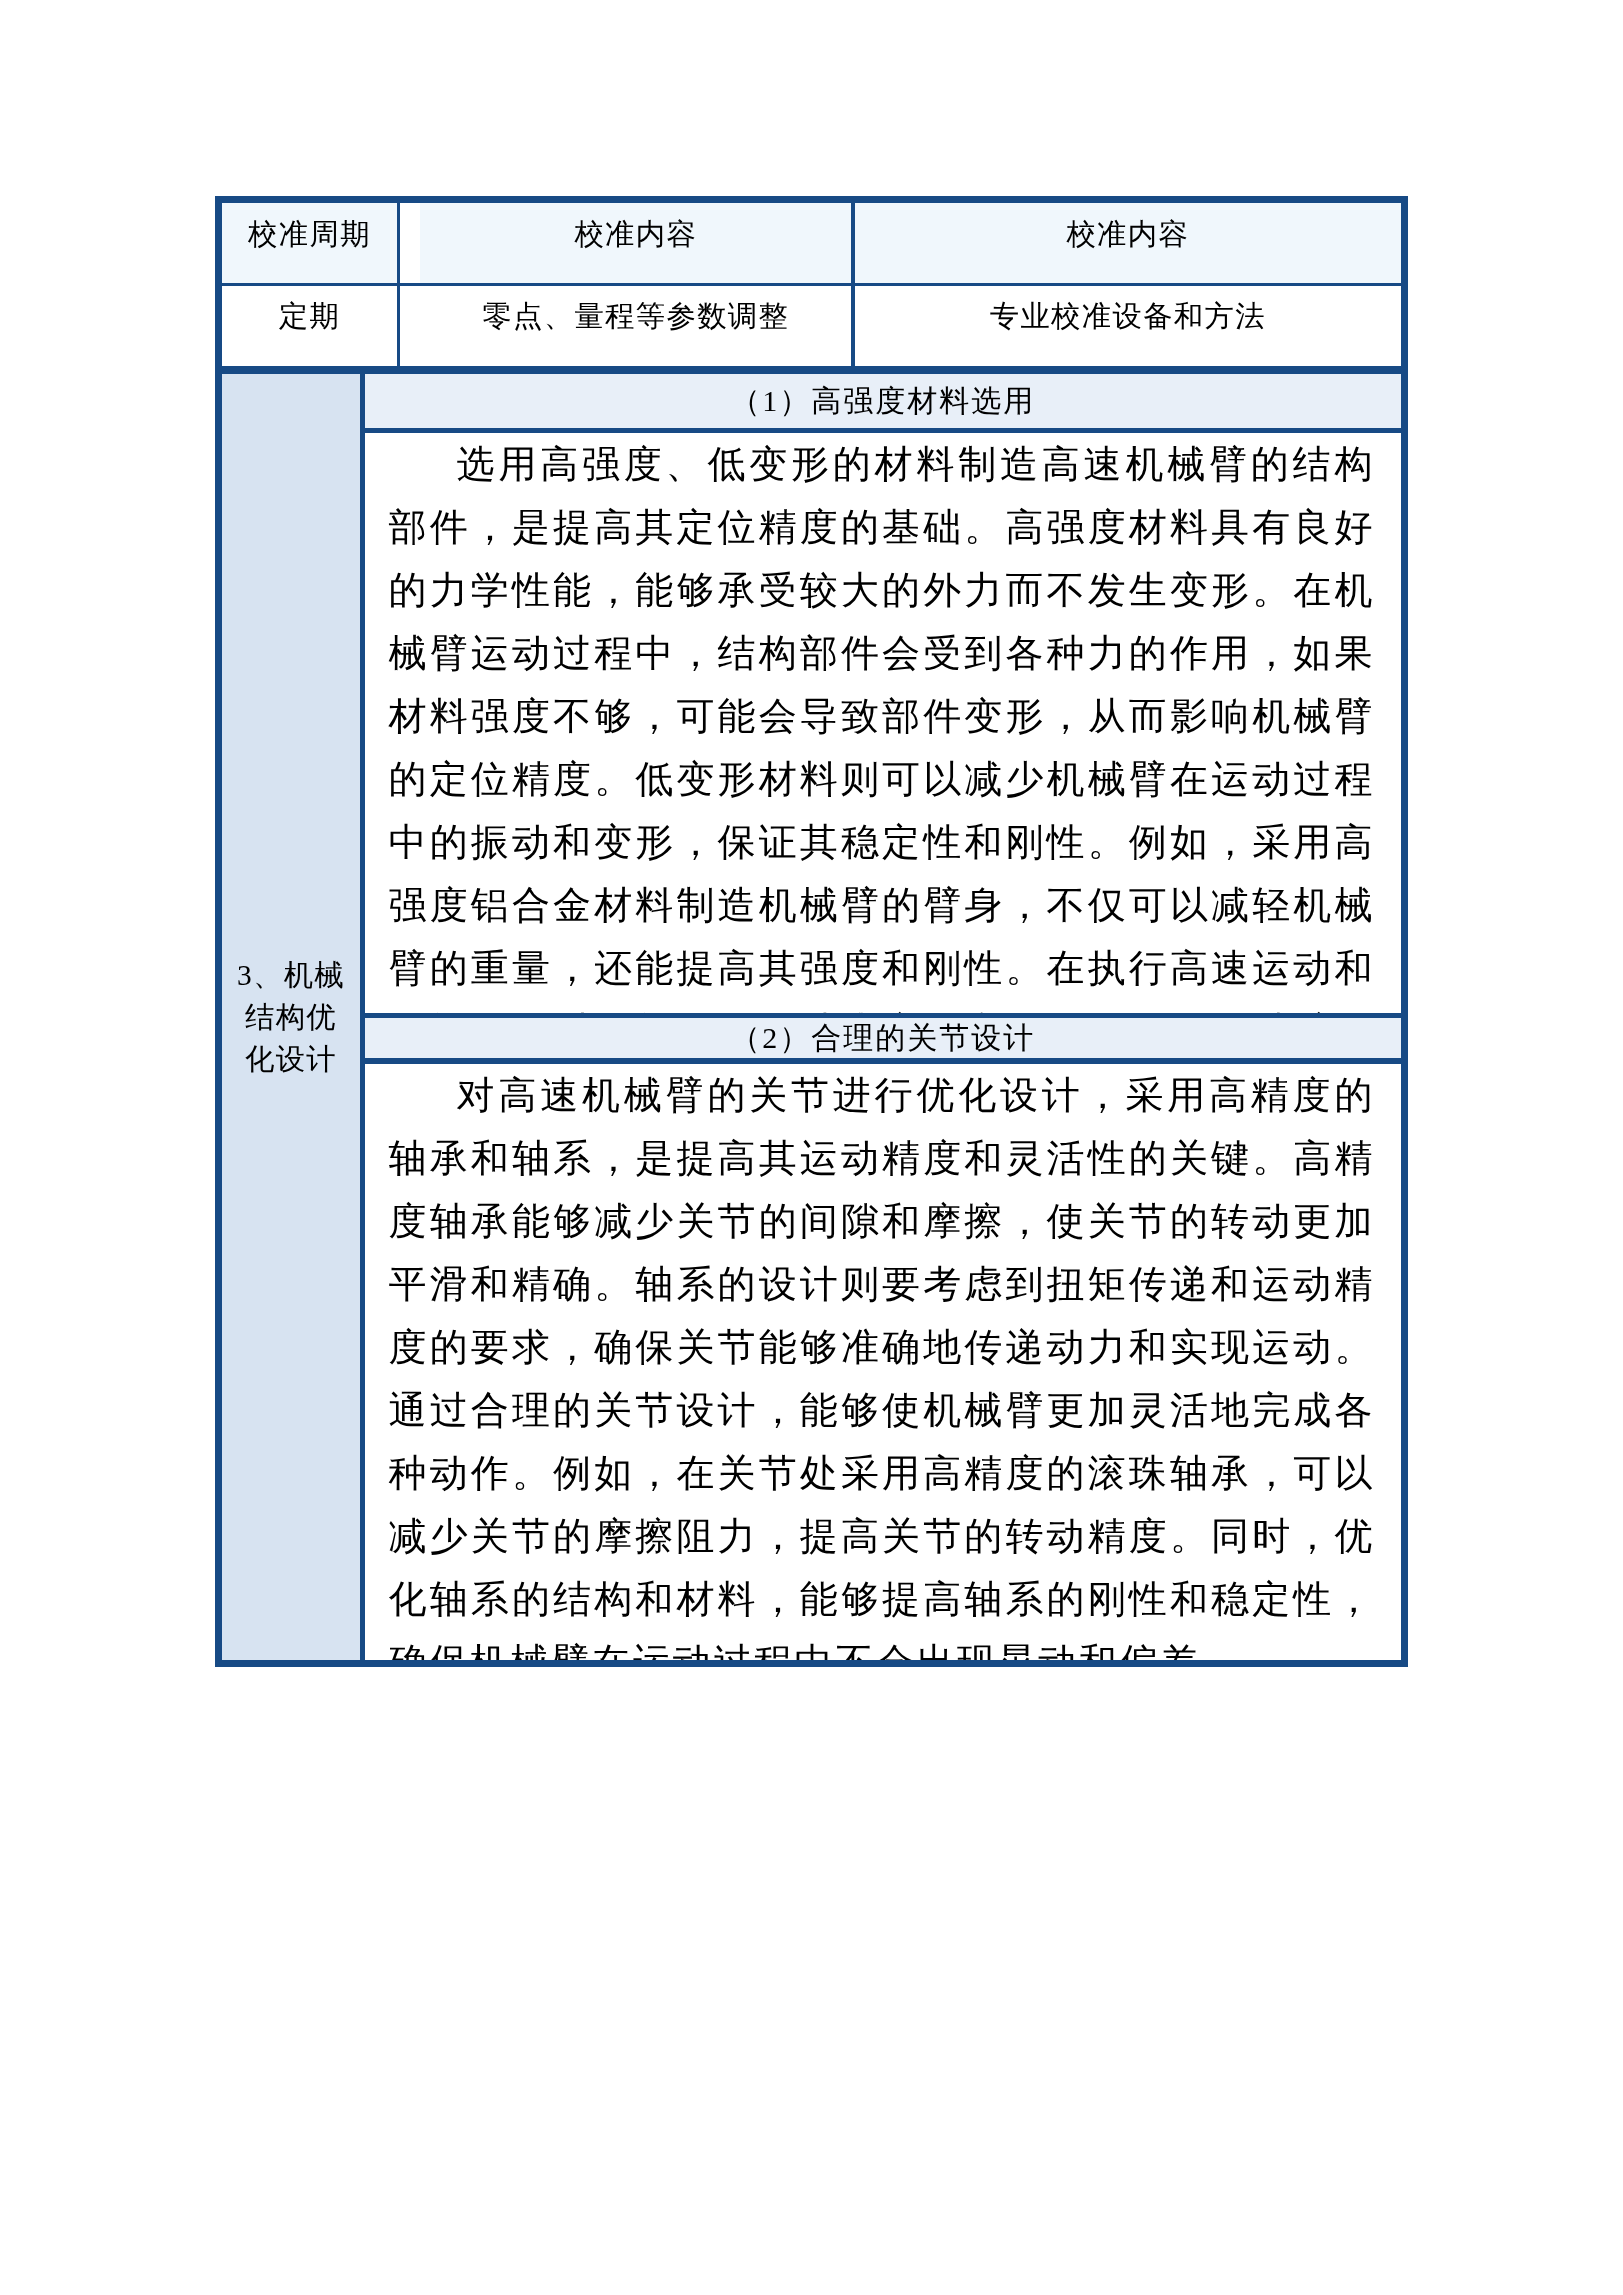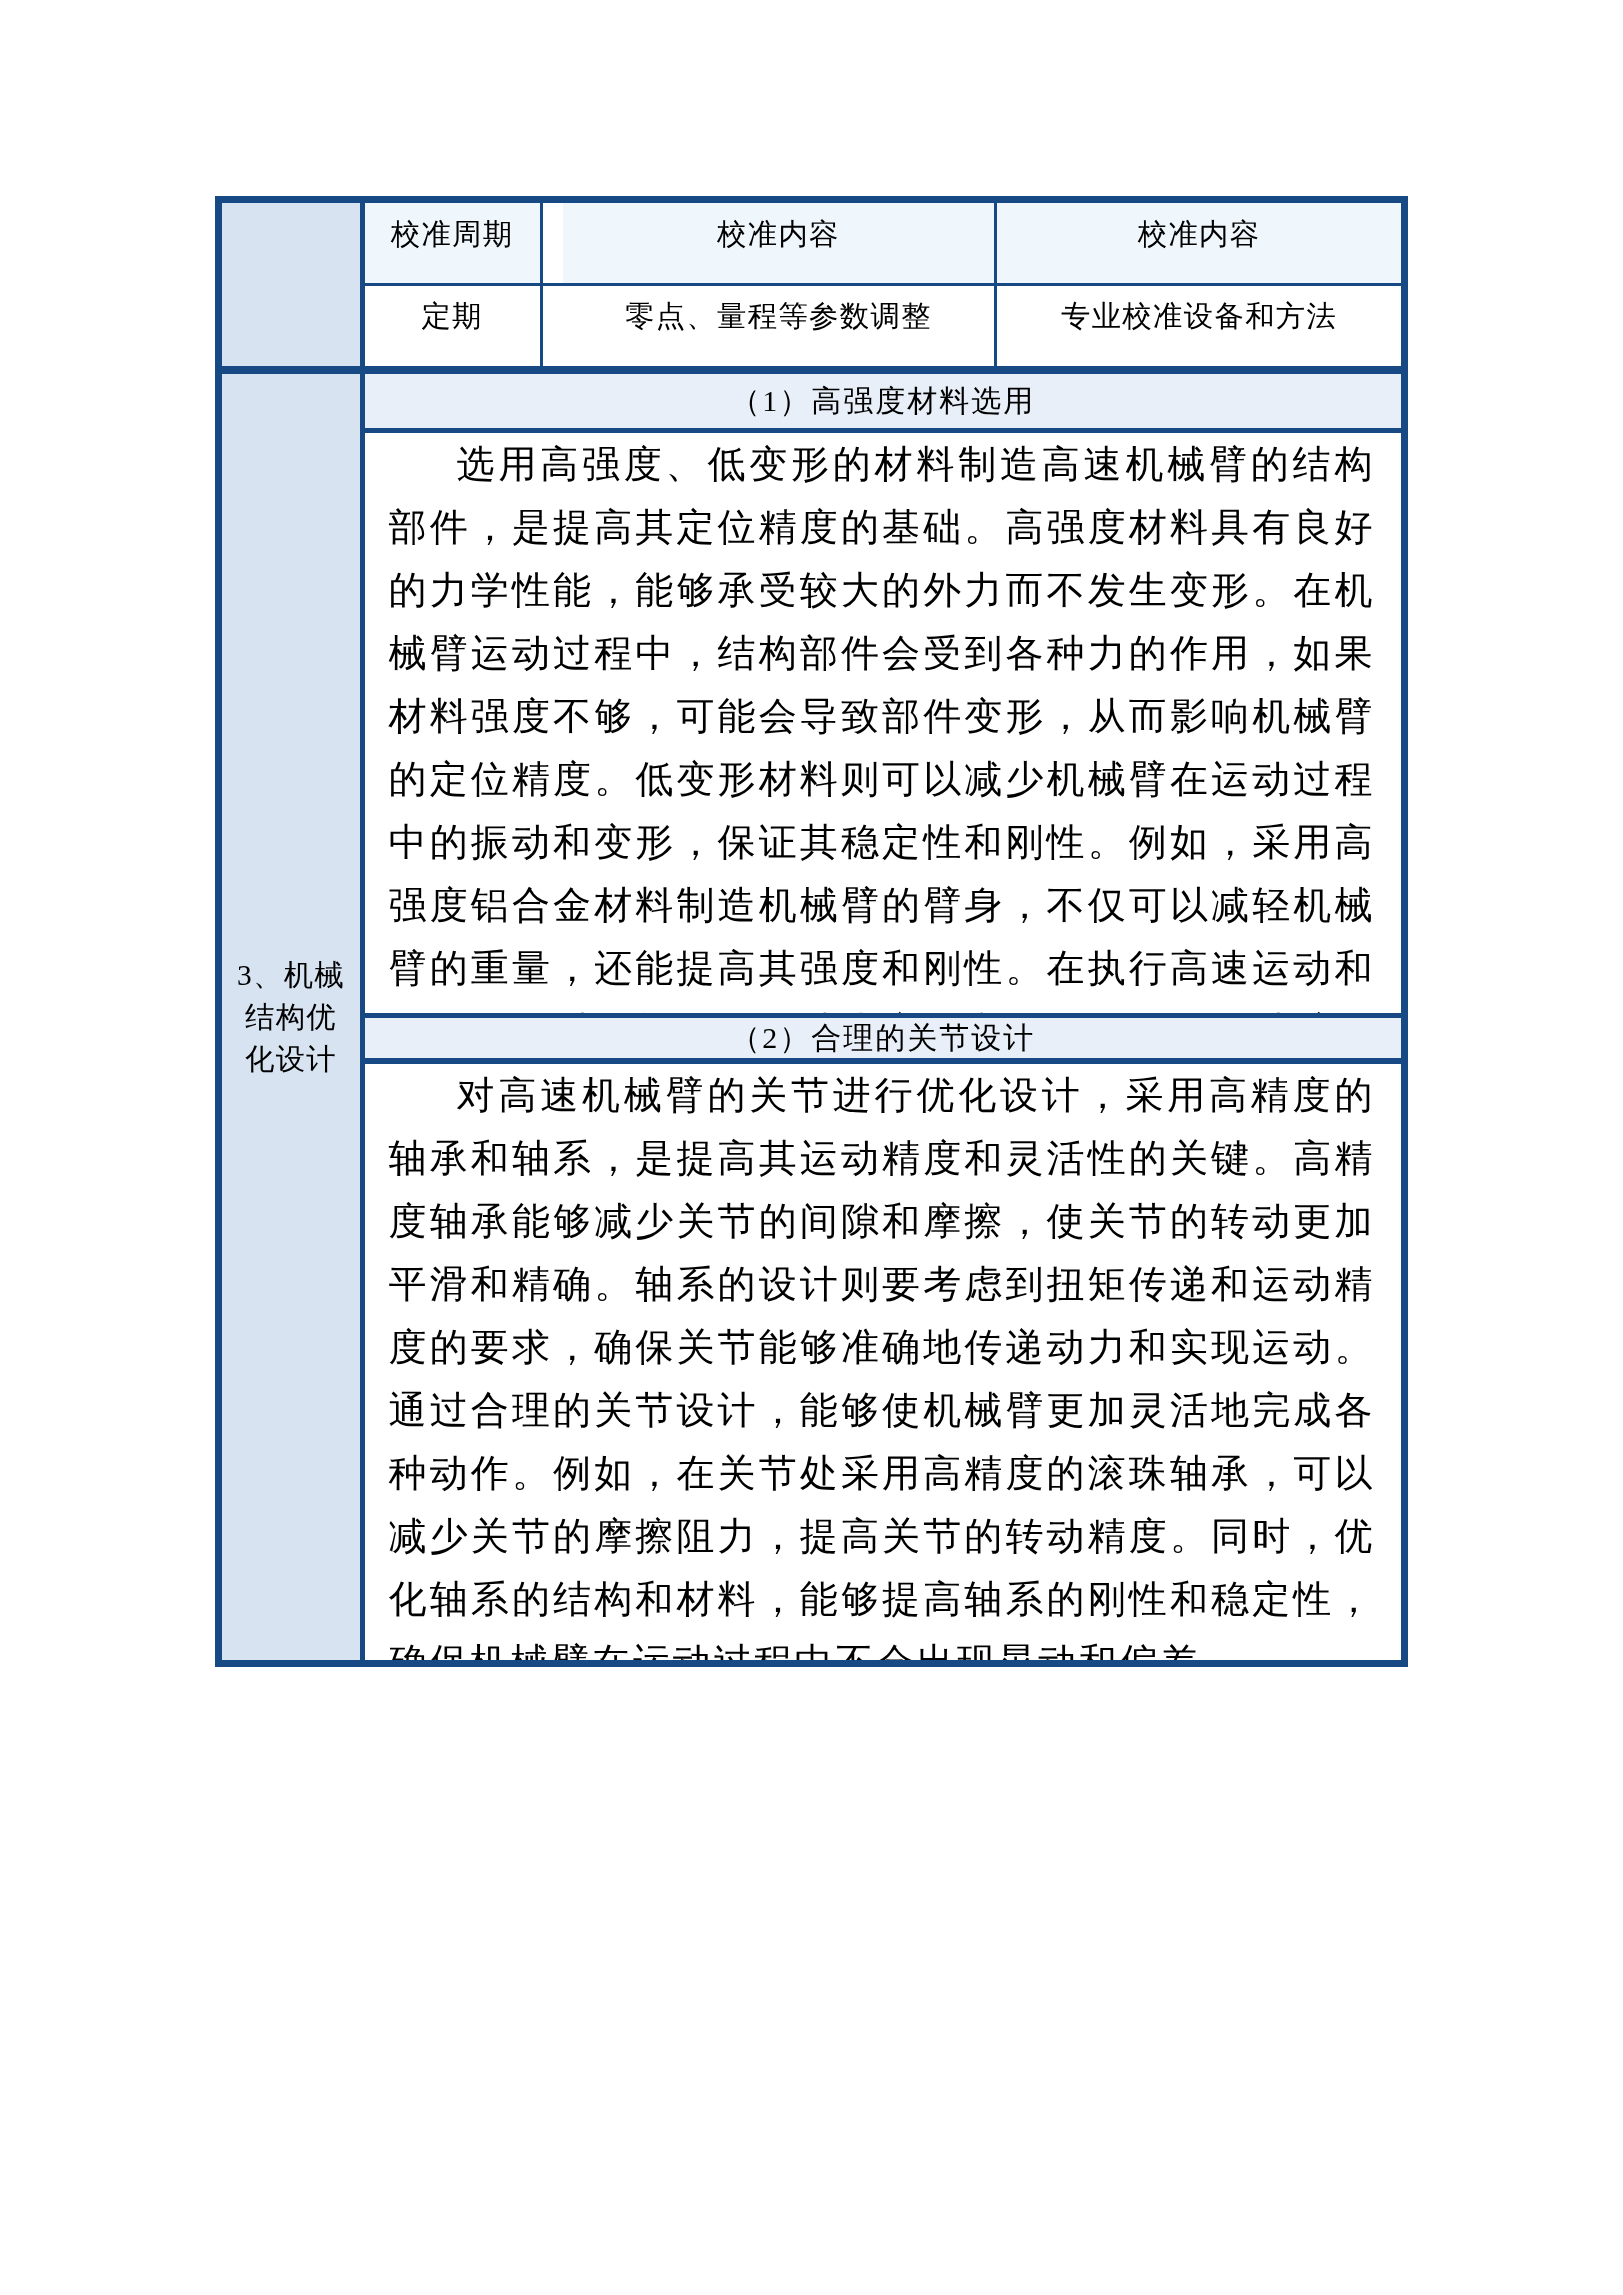--- a/index.html
+++ b/index.html
@@ -32,21 +32,21 @@
   .hb.h4{height:2.6px;}
   .hb.h7{height:4.6px;}
   .hb.h8{height:5.2px;}
   .hb.h10{height:6.5px;}
   .hb.h12{height:7.9px;}
   
   .vb{background:var(--navy);flex:0 0 auto;}
   .vb.w7{width:4.6px;}
   .vb.w5{width:3.3px;}
 
-  .secA{display:flex;flex-direction:row;height:163px;flex:0 0 auto;}
+  .secA{display:flex;flex-direction:column;height:163px;flex:0 0 auto;}
   .secB{display:flex;flex-direction:row;flex:1 1 auto;min-height:0;}
 
   .label-col{
     width:138px;flex:0 0 auto;
     background:var(--leftCol);
     display:flex;align-items:center;justify-content:center;
   }
   .label-text{
     width:119px;
     font-size:29.4px;line-height:42px;letter-spacing:1.3px;

